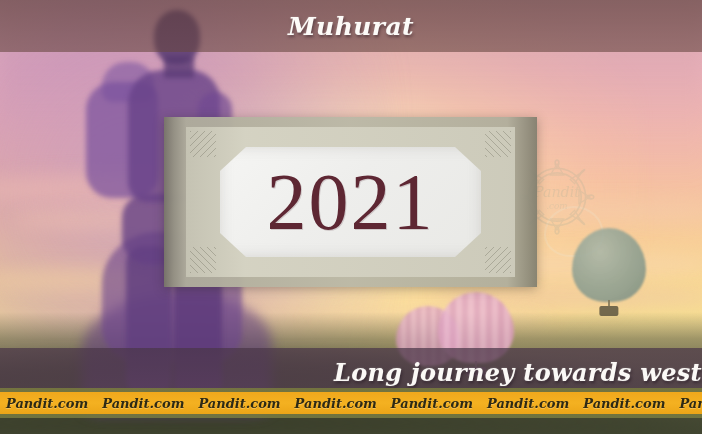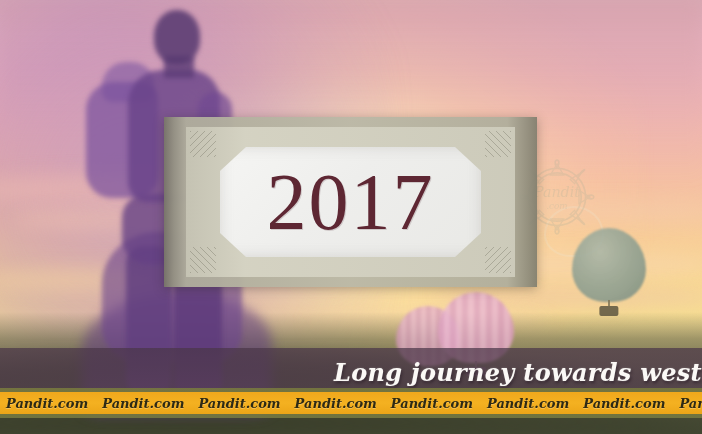--- a/index.html
+++ b/index.html
@@ -328,29 +328,32 @@
           <path d="M72 28 L62 34 L66 38 Z"></path>
           <path d="M28 72 L38 66 L34 62 Z"></path>
           <path d="M72 72 L62 66 L66 62 Z"></path>
         </g>
       </g>
       <text x="50" y="50" text-anchor="middle" font-family="DejaVu Serif, serif" font-style="italic" font-size="13" fill="#b9b49a">Pandit</text>
       <text x="50" y="61" text-anchor="middle" font-family="DejaVu Serif, serif" font-style="italic" font-size="8" fill="#bdb89e">.com</text>
     </svg>
   </div>
 
+  <div class="band-top">
+    <div class="title">Muhurat</div>
+  </div>
 
   <div class="plaque">
     <div class="plaque-inner">
       <span class="orn orn-tl"></span>
       <span class="orn orn-tr"></span>
       <span class="orn orn-bl"></span>
       <span class="orn orn-br"></span>
       <div class="plate">
-        <span class="year">2017</span>
+        <span class="year">2021</span>
       </div>
     </div>
   </div>
 
   <div class="band-bottom">
     <div class="subtitle">Long journey towards west</div>
   </div>
 
   <div class="wm-strip">
     <div class="wm-row">

